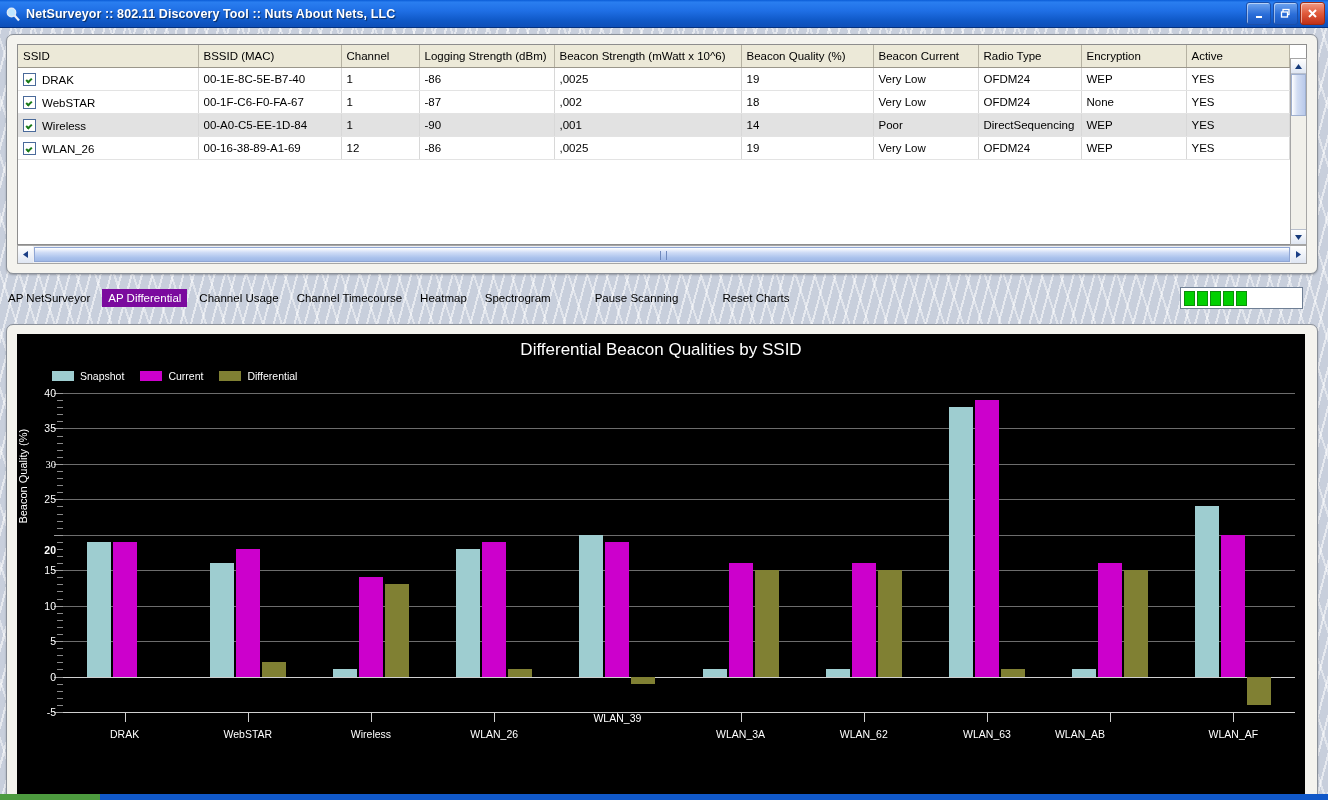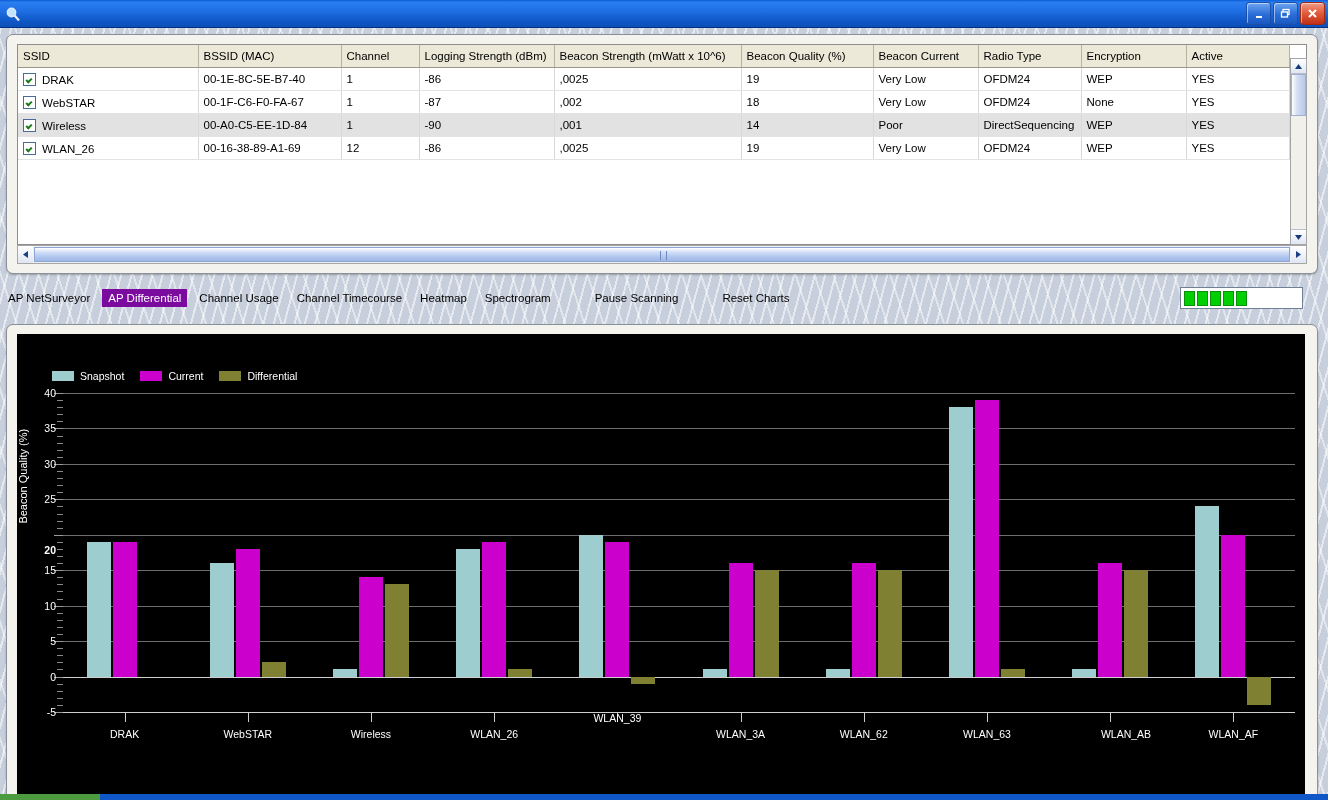--- a/index.html
+++ b/index.html
@@ -192,20 +192,21 @@
 
 <div id="app">
 
   <div id="titlebar">
     <span class="tl-icon">
       <svg width="16" height="16" viewBox="0 0 16 16">
         <circle cx="6.5" cy="6.5" r="4.2" fill="#bfe6ff" stroke="#dfe9f5" stroke-width="1.4"></circle>
         <line x1="9.6" y1="9.6" x2="14" y2="14.5" stroke="#e8eef7" stroke-width="2.2"></line>
       </svg>
     </span>
+    <span class="tl-text">NetSurveyor :: 802.11 Discovery Tool :: Nuts About Nets, LLC</span>
     <div id="wincontrols">
       <div class="wbtn">
         <svg width="10" height="10" viewBox="0 0 10 10">
             <rect x="2" y="7" width="6" height="2" fill="#fff"></rect>
           </svg>
       </div>
       <div class="wbtn">
         <svg width="11" height="11" viewBox="0 0 11 11">
           <rect x="3" y="1.5" width="6" height="5" fill="none" stroke="#fff" stroke-width="1.3"></rect>
           <rect x="1.5" y="4" width="6" height="5" fill="#2a6dd8" stroke="#fff" stroke-width="1.3"></rect>
@@ -348,20 +349,21 @@
           <span class="mbar" style="background: rgb(0, 208, 0);"></span>
           <span class="mbar" style="background: rgb(0, 208, 0);"></span>
           <span class="mbar" style="background: rgb(0, 208, 0);"></span>
           <span class="mbar" style="background: rgb(0, 208, 0);"></span>
           <span class="mbar" style="background: rgb(0, 208, 0);"></span>
         </div>
     </div>
 
     <div id="chartpanel">
       <div id="chart">
+        <div id="charttitle">Differential Beacon Qualities by SSID</div>
         <div id="legend">
           <span class="lg">
             <span class="sw" id="sw0" style="background: rgb(158, 205, 208);"></span>
             <span>Snapshot</span>
           </span>
           <span class="lg">
             <span class="sw" id="sw1" style="background: rgb(204, 0, 204);"></span>
             <span>Current</span>
           </span>
           <span class="lg">
@@ -387,21 +389,21 @@
             <div class="ytickmark" style="top: 177.222px;"></div>
             <div class="ytick" style="top: 177.222px;">15</div>
             <div class="gl" style="top: 141.778px;"></div>
             <div class="ytickmark" style="top: 141.778px;"></div>
             <div class="ytick" style="top: 157px; font-weight: bold;">20</div>
             <div class="gl" style="top: 106.333px;"></div>
             <div class="ytickmark" style="top: 106.333px;"></div>
             <div class="ytick" style="top: 106.333px;">25</div>
             <div class="gl" style="top: 70.8889px;"></div>
             <div class="ytickmark" style="top: 70.8889px;"></div>
-            <div class="ytick" style="top: 70.8889px;">30</div>
+            <div class="ytick" style="top: 70.8889px; font-family: Liberation Serif, serif;">30</div>
             <div class="gl" style="top: 35.4444px;"></div>
             <div class="ytickmark" style="top: 35.4444px;"></div>
             <div class="ytick" style="top: 35.4444px;">35</div>
             <div class="gl" style="top: 0px;"></div>
             <div class="ytickmark" style="top: 0px;"></div>
             <div class="ytick" style="top: 0px;">40</div>
             <div class="yminor" style="top: 311.911px;"></div>
             <div class="yminor" style="top: 304.822px;"></div>
             <div class="yminor" style="top: 297.733px;"></div>
             <div class="yminor" style="top: 290.644px;"></div>
@@ -474,21 +476,21 @@
             <div class="xlab" style="left: 800.8px; top: 335px;">WLAN_62</div>
             <div class="bar" title="WLAN_63 · Snapshot: 38" style="left: 886px; width: 24px; top: 14.1778px; height: 269.378px; bottom: auto; background: rgb(158, 205, 208);"></div>
             <div class="bar" title="WLAN_63 · Current: 39" style="left: 912px; width: 24px; top: 7.08889px; height: 276.467px; bottom: auto; background: rgb(204, 0, 204);"></div>
             <div class="bar" title="WLAN_63 · Differential: 1" style="left: 938px; width: 24px; top: 276.467px; height: 7.08889px; bottom: auto; background: rgb(128, 128, 51);"></div>
             <div class="xtickmark" style="left: 924px; top: 320px; height: 9px;"></div>
             <div class="xlab" style="left: 924px; top: 335px;">WLAN_63</div>
             <div class="bar" title="WLAN_AB · Snapshot: 1" style="left: 1009.2px; width: 24px; top: 276.467px; height: 7.08889px; bottom: auto; background: rgb(158, 205, 208);"></div>
             <div class="bar" title="WLAN_AB · Current: 16" style="left: 1035.2px; width: 24px; top: 170.133px; height: 113.422px; bottom: auto; background: rgb(204, 0, 204);"></div>
             <div class="bar" title="WLAN_AB · Differential: 15" style="left: 1061.2px; width: 24px; top: 177.222px; height: 106.333px; bottom: auto; background: rgb(128, 128, 51);"></div>
             <div class="xtickmark" style="left: 1047.2px; top: 320px; height: 9px;"></div>
-            <div class="xlab" style="left: 1063px; top: 335px;">WLAN_AB</div>
+            <div class="xlab" style="left: 1017px; top: 335px;">WLAN_AB</div>
             <div class="bar" title="WLAN_AF · Snapshot: 24" style="left: 1132.4px; width: 24px; top: 113.422px; height: 170.133px; bottom: auto; background: rgb(158, 205, 208);"></div>
             <div class="bar" title="WLAN_AF · Current: 20" style="left: 1158.4px; width: 24px; top: 141.778px; height: 141.778px; bottom: auto; background: rgb(204, 0, 204);"></div>
             <div class="bar" title="WLAN_AF · Differential: -4" style="left: 1184.4px; width: 24px; top: 283.556px; height: 28.3556px; bottom: auto; background: rgb(128, 128, 51);"></div>
             <div class="xtickmark" style="left: 1170.4px; top: 320px; height: 9px;"></div>
             <div class="xlab" style="left: 1170.4px; top: 335px;">WLAN_AF</div>
             <div style="position: absolute; left: 0px; right: 0px; top: 319px; height: 1px; background: rgb(207, 207, 207);"></div>
           </div>
       </div>
     </div>
 

